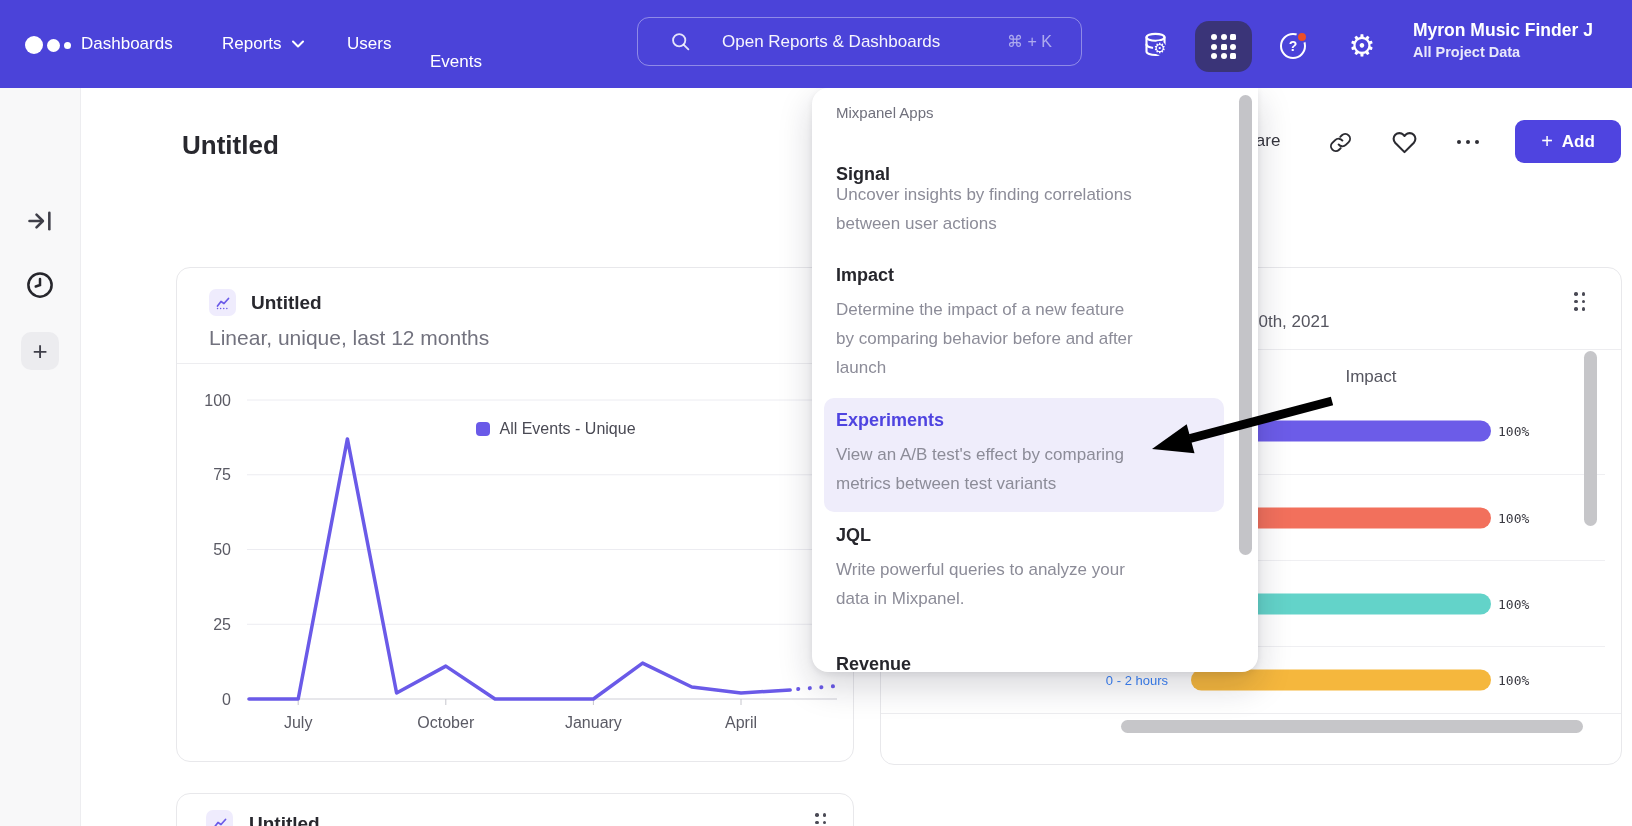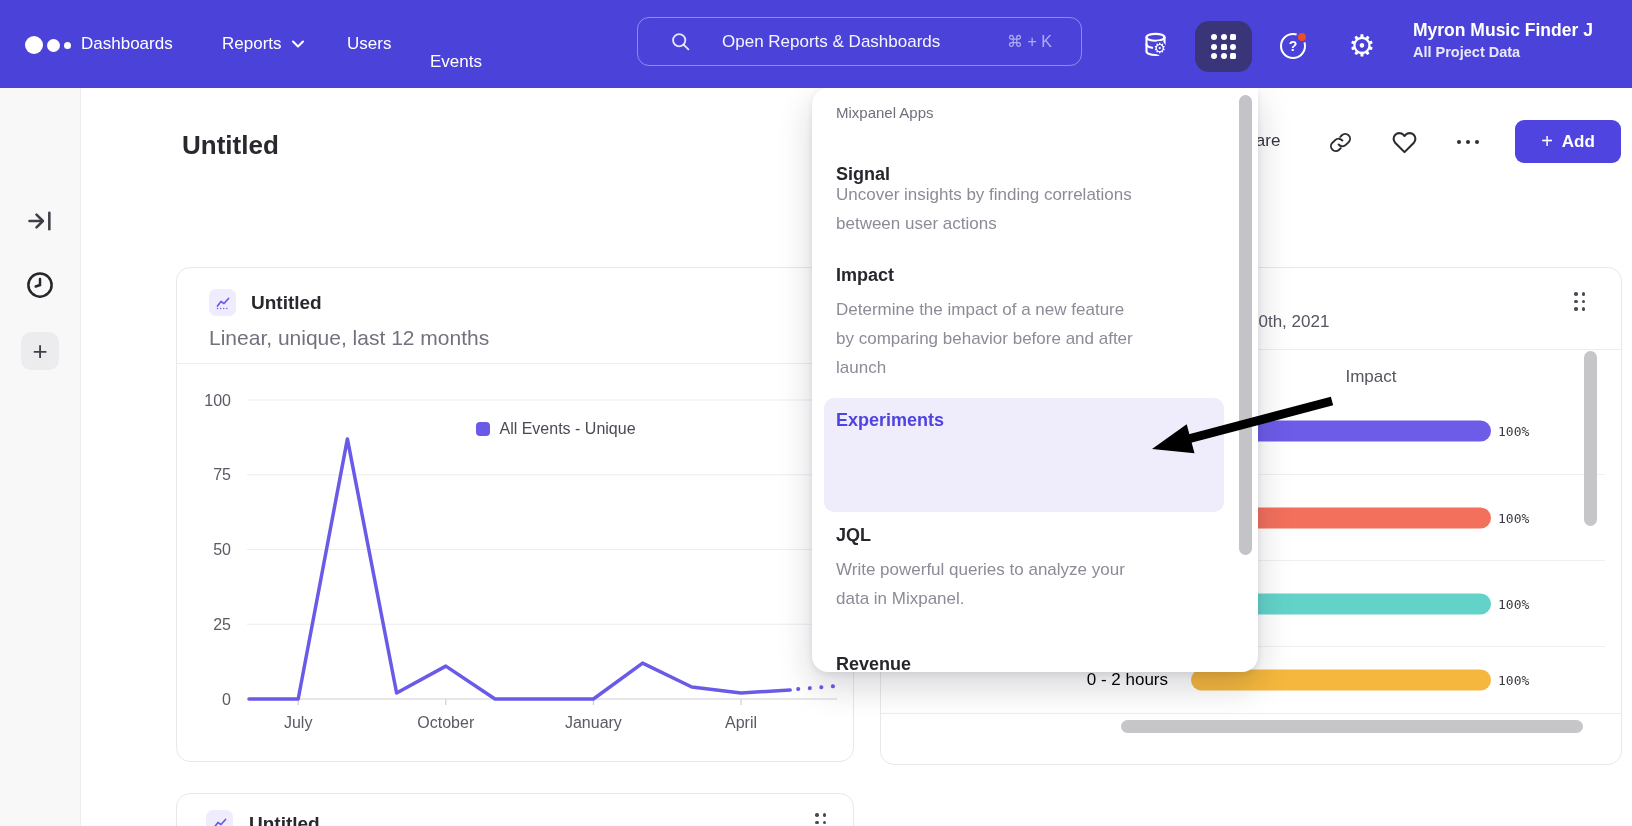--- a/index.html
+++ b/index.html
@@ -71,21 +71,21 @@
 
   
   .drag-handle { display:grid; grid-template-columns:repeat(2,3.5px); grid-template-rows:repeat(3,3.5px);
     gap:4px; cursor:grab; }
   .drag-handle i { background:#4A4A55; border-radius:50%; display:block; }
   .t-date { left:368px; top:44px; font-size:17px; color:#55555F; }
   .t-colhdr { left:430px; top:99px; width:120px; text-align:center; font-size:17px; font-weight:500; color:#55555F; }
   .t-row { left:0; width:724px; }
   .t-row.b { border-top:1px solid #EFEFF2; }
   .t-label { position:absolute; left:60px; top:0; width:227px; height:100%;
-    display:flex; align-items:center; justify-content:flex-end; font-size:17px; color:#000000; }
+    display:flex; align-items:center; justify-content:flex-end; font-size:13px; color:#3b82f6; }
   .t-bar { position:absolute; left:310px; top:50%; transform:translateY(-50%); height:21px; border-radius:10.5px; }
   .t-val { position:absolute; left:617px; top:50%; transform:translateY(-50%);
     font-family:"DejaVu Sans Mono", monospace; font-size:13px; color:#3A3A42; }
   .vscroll { left:703px; top:83px; width:13px; height:175px; background:#C6C6C9; border-radius:7px; cursor:pointer; }
   .hscroll { left:240px; top:452px; width:462px; height:13px; background:#C6C6C9; border-radius:7px; cursor:pointer; }
 
   
   .apps-panel { left:812px; top:88px; width:446px; height:584px; background:#fff; border-radius:16px;
     border-top-right-radius:0; box-shadow:0 14px 34px rgba(20,20,43,.18), 0 2px 6px rgba(20,20,43,.08);
     z-index:50; overflow:hidden; }
@@ -249,20 +249,24 @@
 
     <div class="abs ap-name" style="top:177px;">Impact</div>
     <div class="abs ap-desc" style="top:207px;">
       <div>Determine the impact of a new feature</div>
         <div>by comparing behavior before and after</div>
         <div>launch</div>
     </div>
 
     <div class="abs ap-hl"></div>
     <div class="abs ap-name purple" style="top:322px;">Experiments</div>
+    <div class="abs ap-desc" style="top:352px;">
+      <div>View an A/B test's effect by comparing</div>
+        <div>metrics between test variants</div>
+    </div>
 
     <div class="abs ap-name" style="top:437px;">JQL</div>
     <div class="abs ap-desc" style="top:467px;">
       <div>Write powerful queries to analyze your</div>
         <div>data in Mixpanel.</div>
     </div>
 
     <div class="abs ap-name" style="top:566px;">Revenue</div>
     <div class="abs ap-thumb"></div>
   </div>

